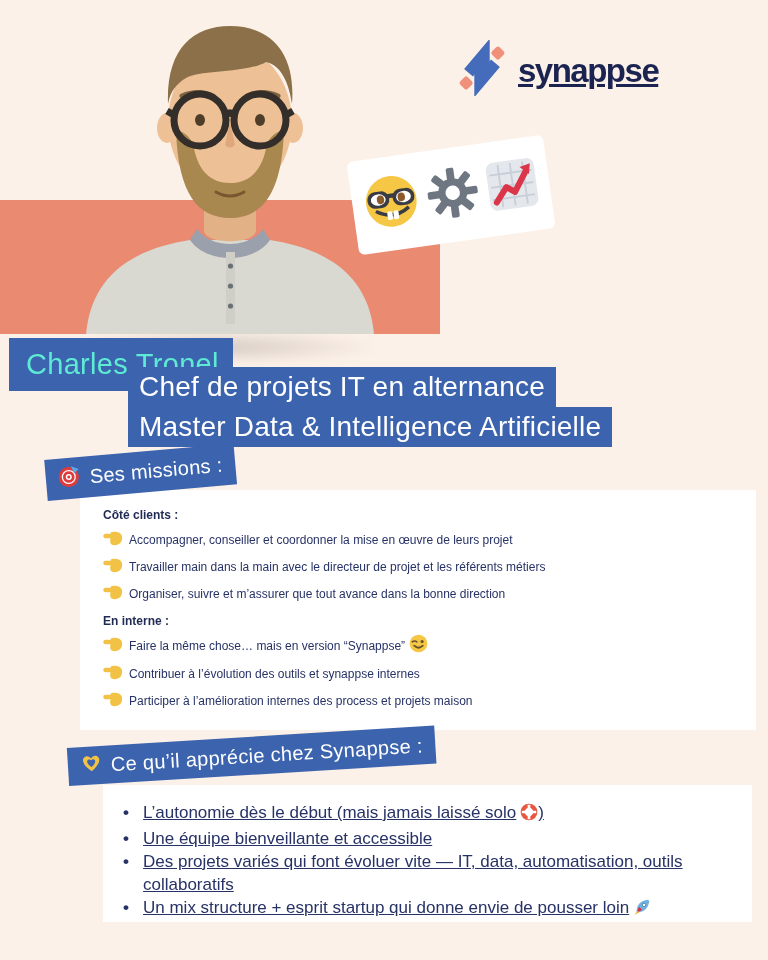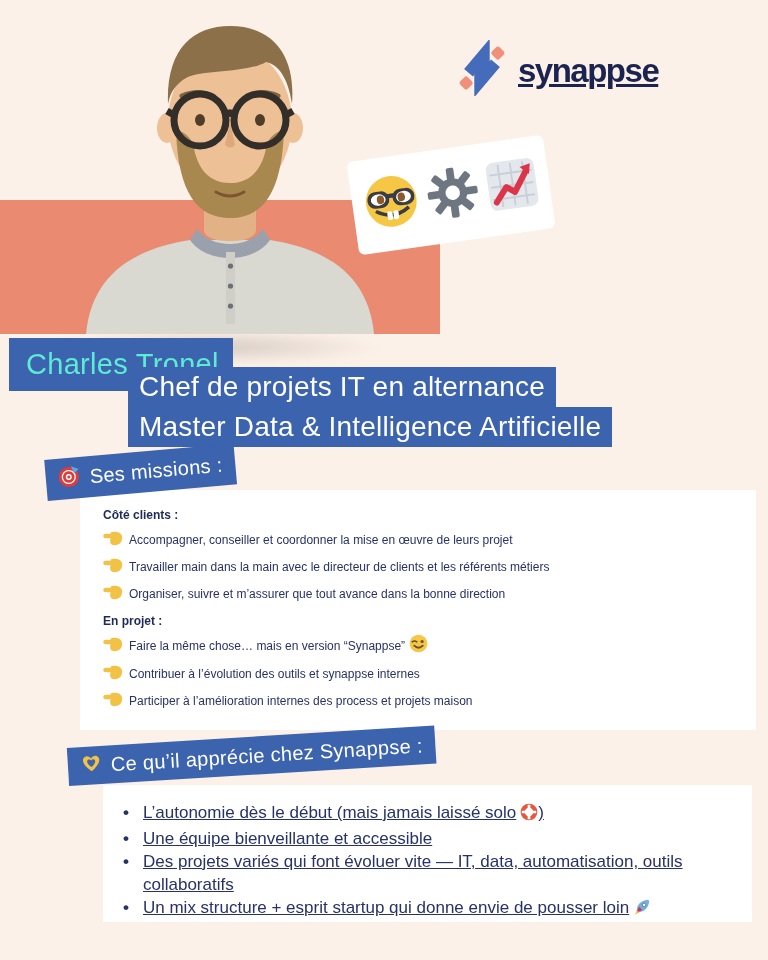--- a/index.html
+++ b/index.html
@@ -187,32 +187,32 @@
             <path d="M10 2 C 12 0 24 0 25 7 C 26 14 22 19 15 19 C 10 19 8.5 15 9.5 11 Z"></path>
           </g>
         </svg></span><span>Accompagner, conseiller et coordonner la mise en œuvre de leurs projet</span>
   </div>
   <div class="m-item">
     <span class="hand"><svg width="20" height="15" viewBox="0 0 26 20">
           <g fill="#f2c246">
             <rect x="0" y="3.5" width="15" height="6" rx="3"></rect>
             <path d="M10 2 C 12 0 24 0 25 7 C 26 14 22 19 15 19 C 10 19 8.5 15 9.5 11 Z"></path>
           </g>
-        </svg></span><span>Travailler main dans la main avec le directeur de clients et les référents métiers</span>
+        </svg></span><span>Travailler main dans la main avec le directeur de projet et les référents métiers</span>
   </div>
   <div class="m-item">
     <span class="hand"><svg width="20" height="15" viewBox="0 0 26 20">
           <g fill="#f2c246">
             <rect x="0" y="3.5" width="15" height="6" rx="3"></rect>
             <path d="M10 2 C 12 0 24 0 25 7 C 26 14 22 19 15 19 C 10 19 8.5 15 9.5 11 Z"></path>
           </g>
         </svg></span><span>Organiser, suivre et m’assurer que tout avance dans la bonne direction</span>
   </div>
 
-  <div class="m-head">En projet :</div>
+  <div class="m-head">En interne :</div>
 
   <div class="m-item">
     <span class="hand"><svg width="20" height="15" viewBox="0 0 26 20">
           <g fill="#f2c246">
             <rect x="0" y="3.5" width="15" height="6" rx="3"></rect>
             <path d="M10 2 C 12 0 24 0 25 7 C 26 14 22 19 15 19 C 10 19 8.5 15 9.5 11 Z"></path>
           </g>
         </svg></span><span>Faire la même chose… mais en version “Synappse”</span><span class="inline-ico"><svg width="19" height="19" viewBox="0 0 20 20">
           <circle cx="10" cy="10" r="9.3" fill="#f6c744"></circle>
           <path d="M3.5 8.2 Q6 6.6 8.2 8.2" stroke="#66512e" stroke-width="1.7" fill="none" stroke-linecap="round"></path>

